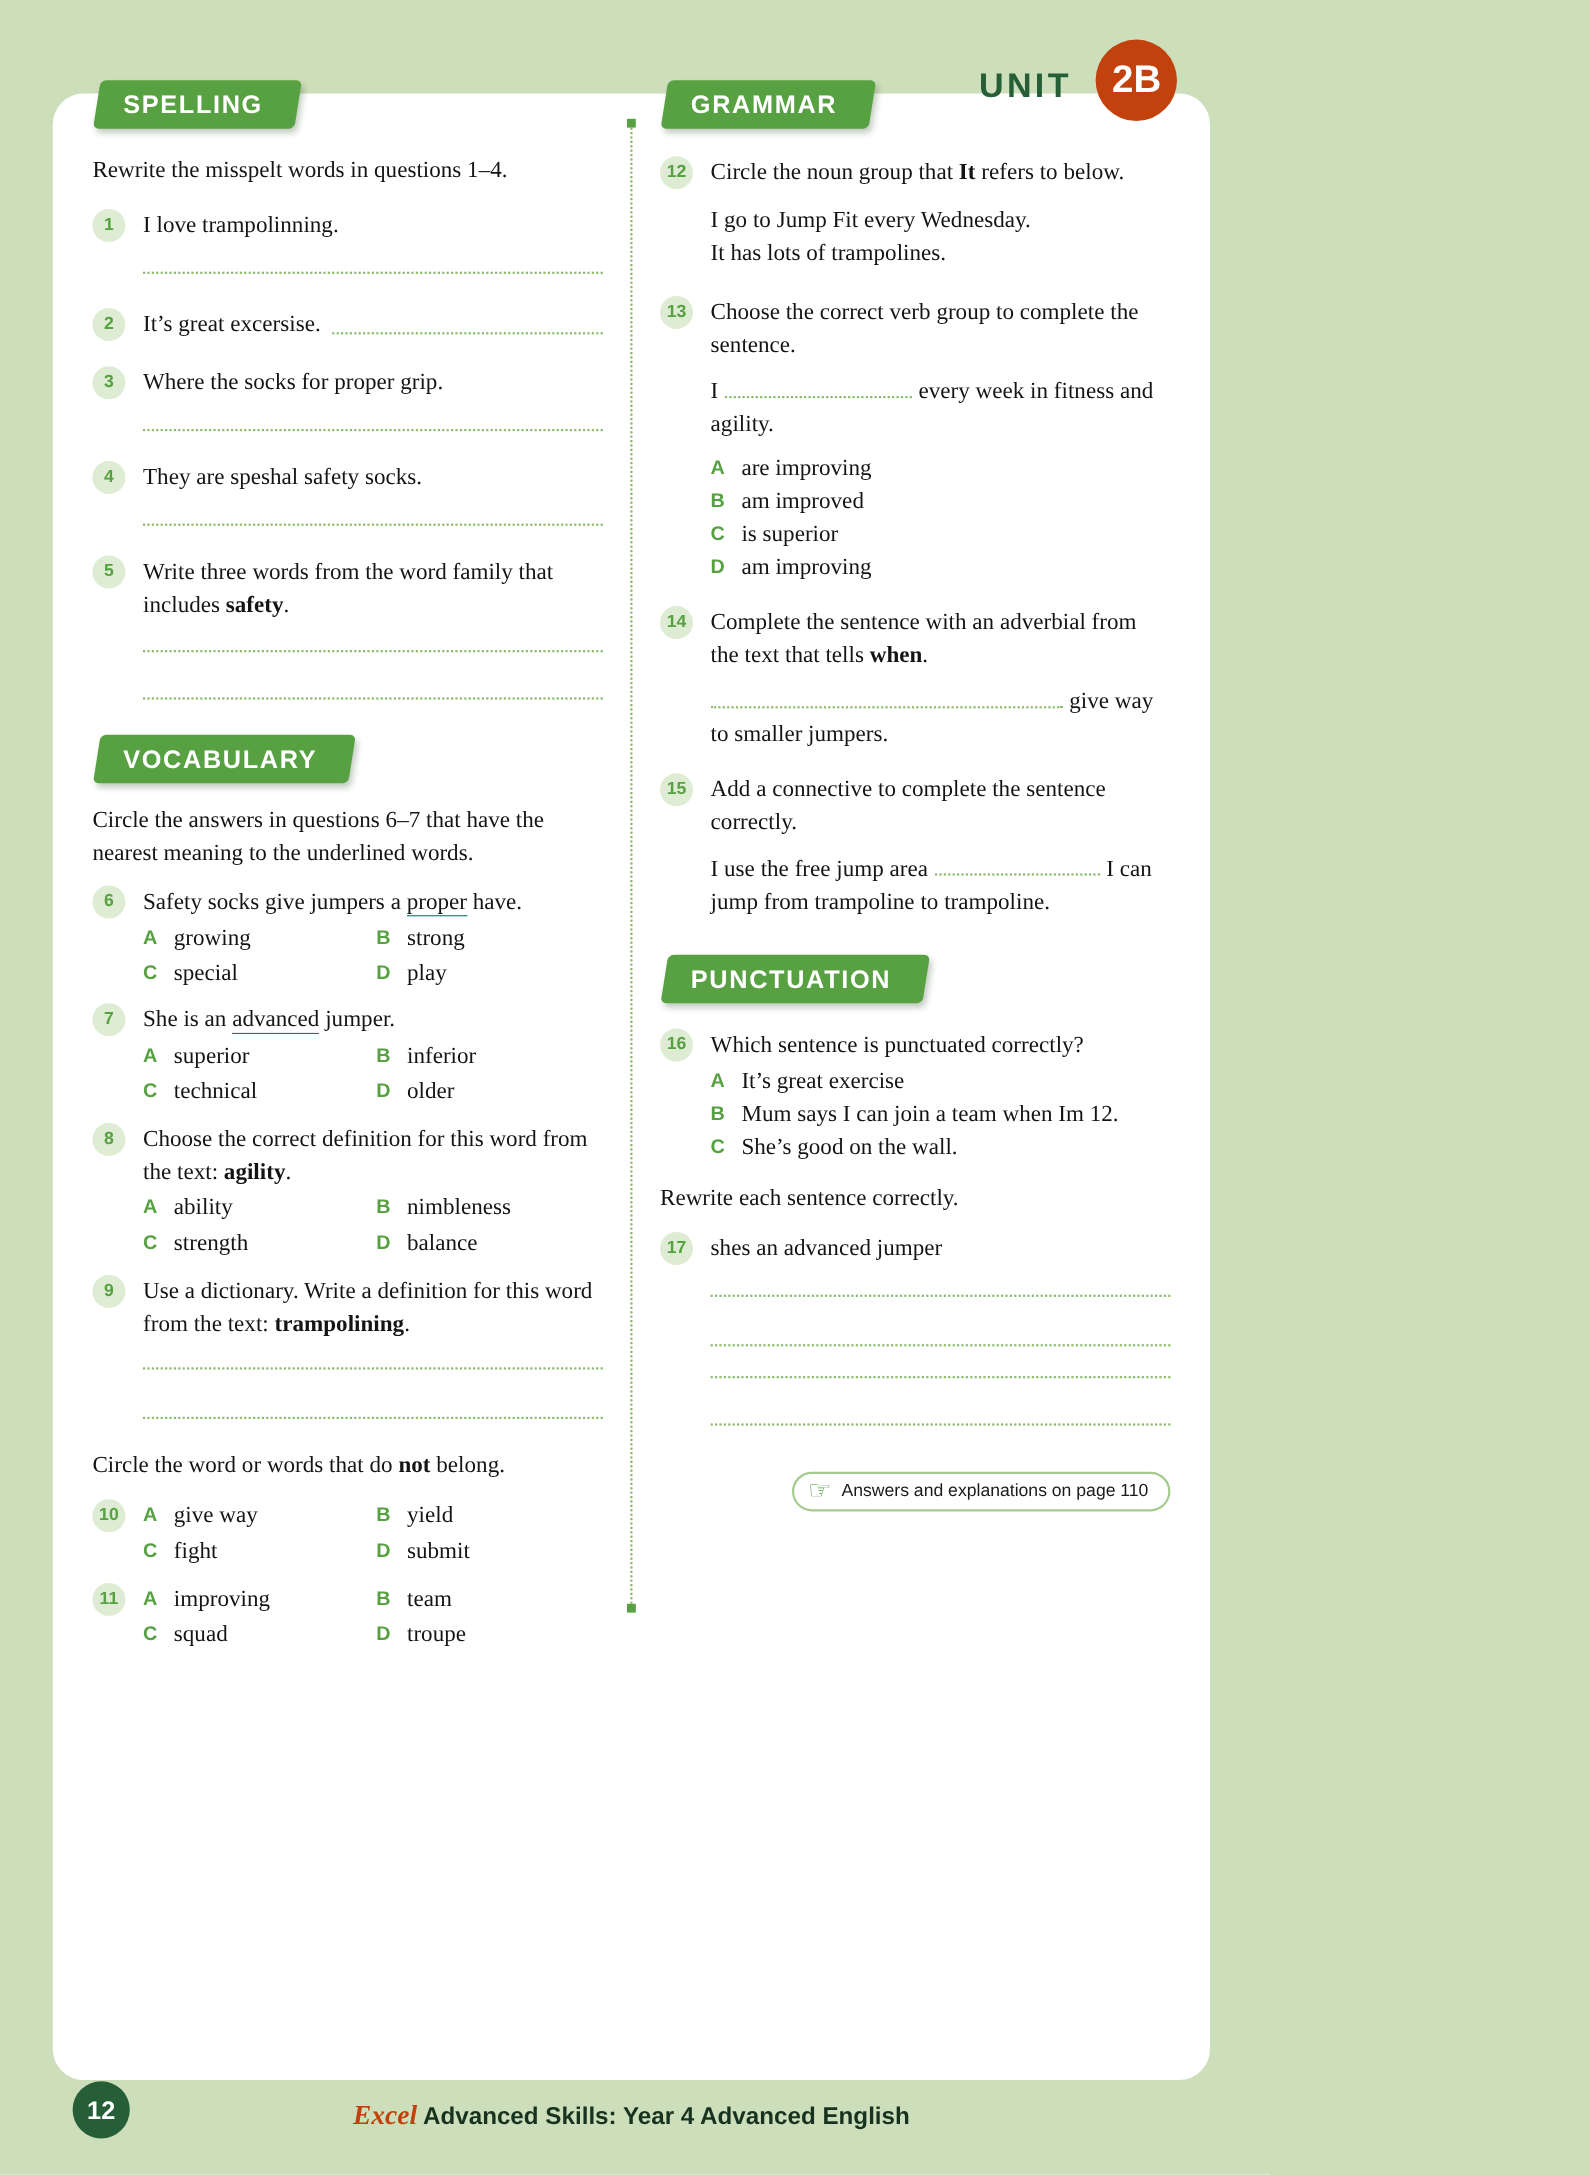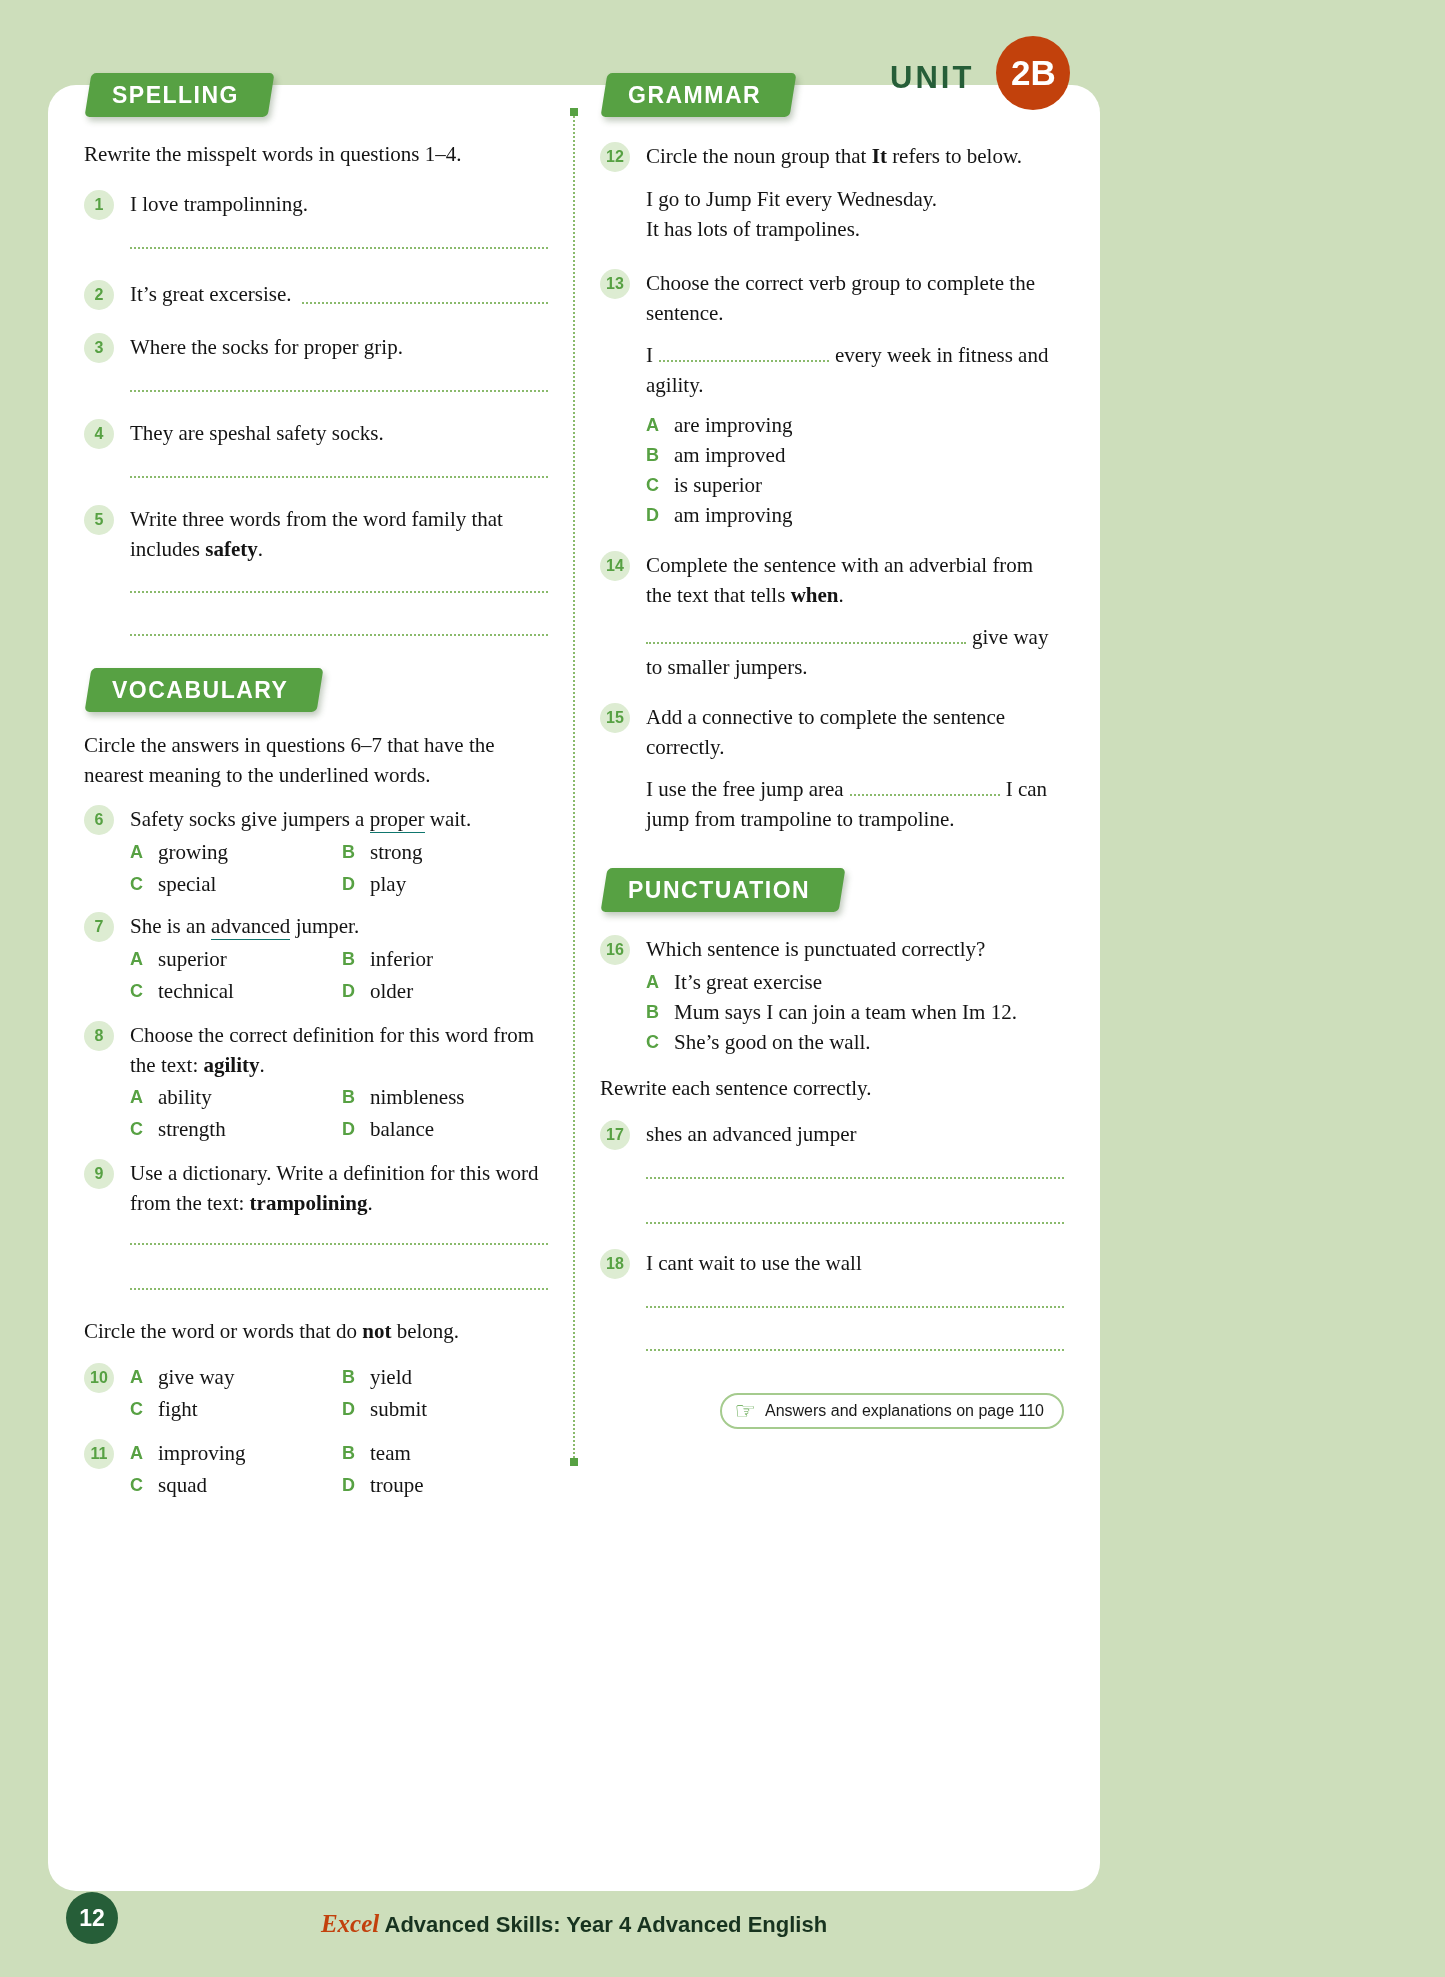--- a/index.html
+++ b/index.html
@@ -170,21 +170,21 @@
       <div style="margin-top:44px">
         <div class="section-badge">
           <span class="badge-text">VOCABULARY</span>
         </div>
       </div>
 
       <p class="intro" style="margin-top:18px">Circle the answers in questions 6–7 that have the nearest meaning to the underlined words.</p>
 
       <div class="q" style="margin-top:14px">
         <span class="qnum">6</span>
-        <div class="qtext"><span>Safety socks give jumpers a </span><span class="u">proper</span><span> wait.</span></div>
+        <div class="qtext"><span>Safety socks give jumpers a </span><span class="u">proper</span><span> have.</span></div>
       </div>
       <div class="opts" style="margin-top:2px">
         <div class="opt">
             <span class="optletter">A</span>
             <span>growing</span>
           </div>
         <div class="opt">
             <span class="optletter">B</span>
             <span>strong</span>
           </div>
@@ -382,24 +382,20 @@
 
       <p class="plain-line" style="margin-top:16px">Rewrite each sentence correctly.</p>
 
       <div class="q" style="margin-top:16px">
         <span class="qnum">17</span>
         <div class="qtext">shes an advanced jumper</div>
       </div>
       <div class="ans-line" style="margin-top:26px"></div>
       <div class="ans-line" style="margin-top:42px"></div>
 
-      <div class="q" style="margin-top:24px">
-        <span class="qnum">18</span>
-        <div class="qtext">I cant wait to use the wall</div>
-      </div>
       <div class="ans-line" style="margin-top:26px"></div>
       <div class="ans-line" style="margin-top:40px"></div>
 
       <div class="pill-row" style="margin-top:42px">
         <div class="answers-pill">
           <span class="hand-icon">☞</span>
           <span>Answers and explanations on page 110</span>
         </div>
       </div>
 

